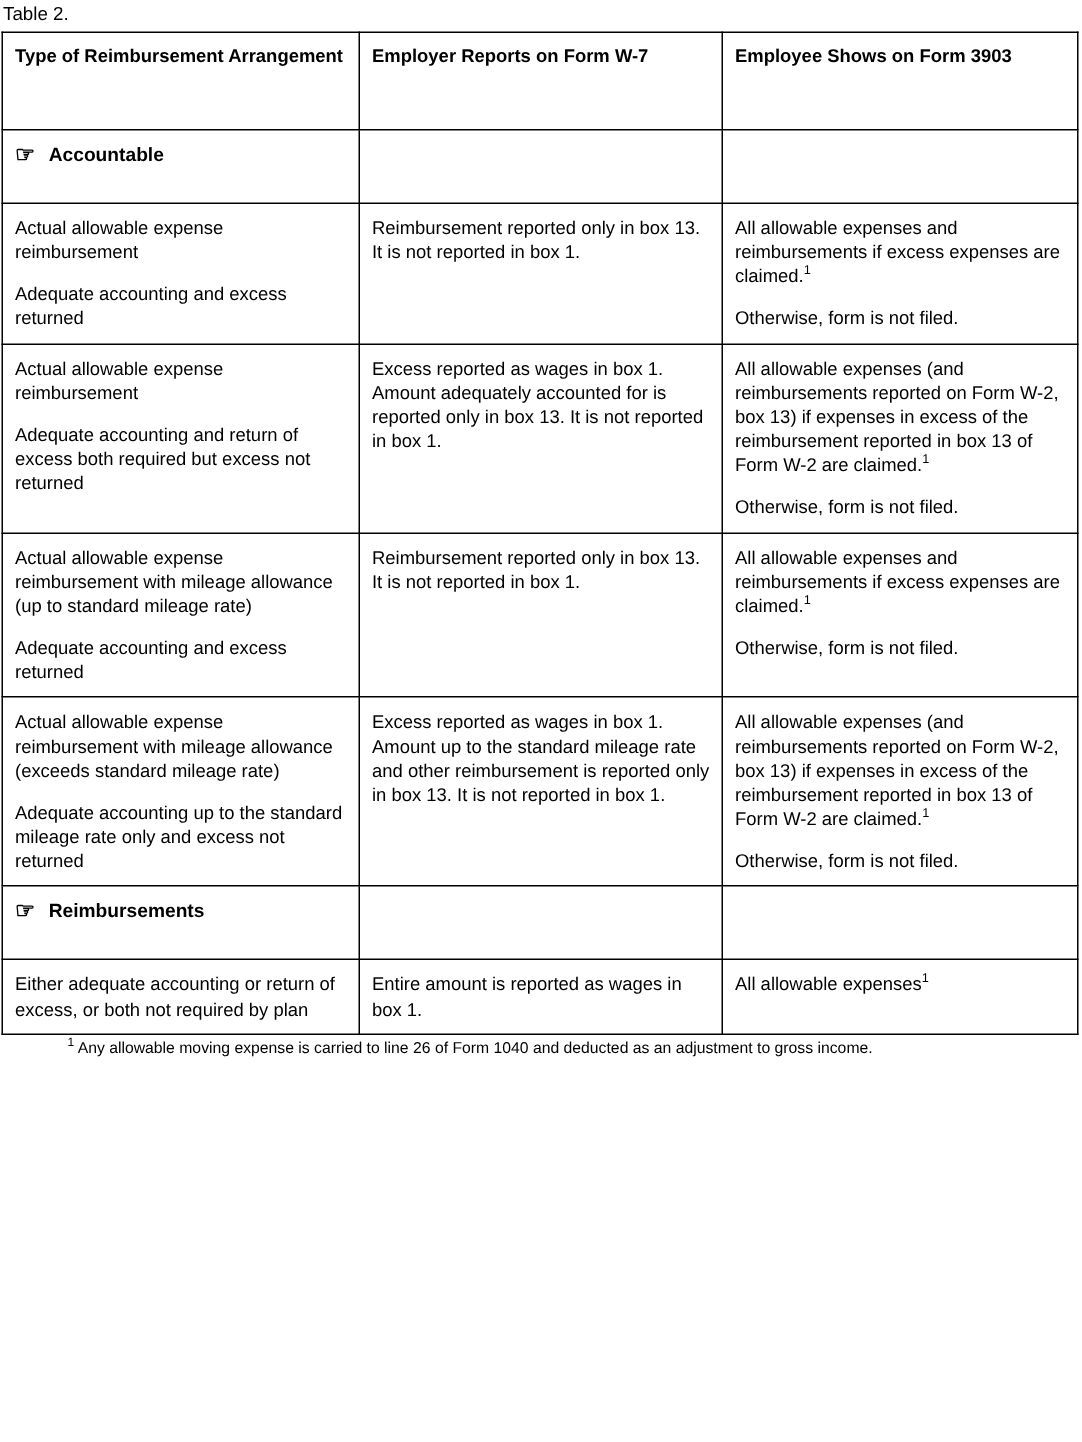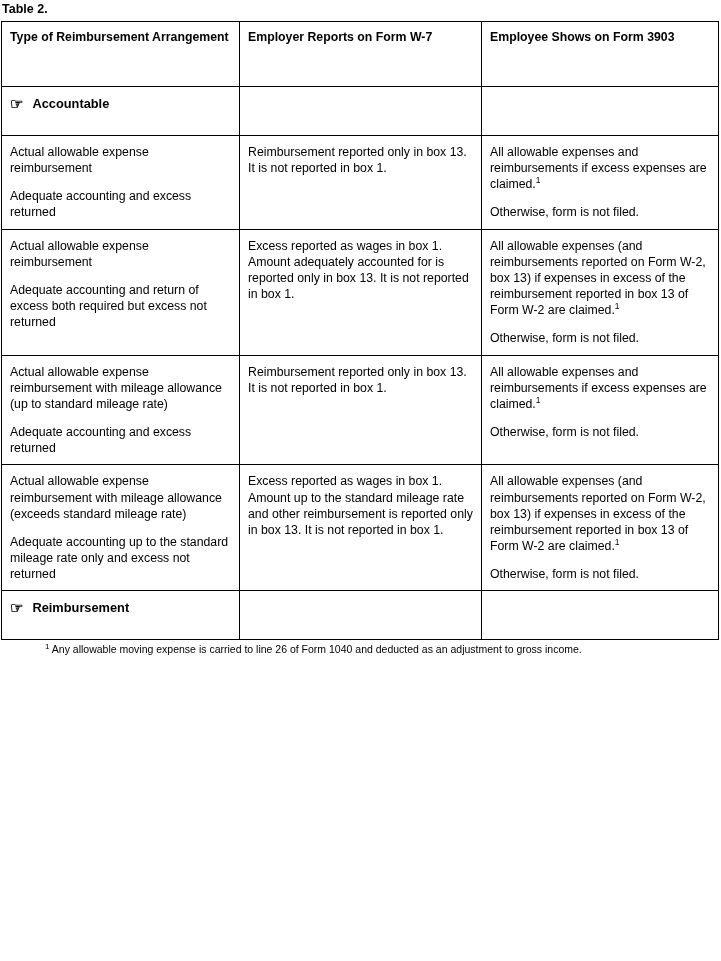--- a/index.html
+++ b/index.html
@@ -20,21 +20,21 @@
     position: relative;
     box-sizing: border-box;
   }
   .table-caption {
     display: flex;
     align-items: baseline;
     padding: 2px 0 5px 2px;
     font-size: 12.5px;
   }
   .caption-label {
-    font-weight: bold;
+    font-weight: normal;
     width: 72px;
     flex: none;
     font-size: 12.5px;
   }
   .caption-title {
     font-weight: bold;
     font-size: 13.5px;
     letter-spacing: 0.1px;
   }
   table.main {
@@ -181,26 +181,37 @@
           <p class="para">Excess reported as wages in box 1. Amount up to the standard mileage rate and other reimbursement is reported only in box 13. It is not reported in box 1.</p>
         </td>
         <td>
           <p class="para"><span>All allowable expenses (and reimbursements reported on Form W-2, box 13) if expenses in excess of the reimbursement reported in box 13 of Form W-2 are claimed.</span><sup>1</sup></p>
           <p class="para">Otherwise, form is not filed.</p>
         </td>
       </tr>
 
       <tr class="section-row">
         <td>
-          <span class="hand">☞</span><span class="sec-label">Reimbursement</span>
-        </td>
-        <td></td>
-        <td></td>
-      </tr>
-
+          <span class="hand">☞</span><span class="sec-label">Reimbursements</span>
+        </td>
+        <td></td>
+        <td></td>
+      </tr>
+
+      <tr>
+        <td>
+          <p class="para">Either adequate accounting or return of excess, or both not required by plan</p>
+        </td>
+        <td>
+          <p class="para">Entire amount is reported as wages in box 1.</p>
+        </td>
+        <td>
+          <p class="para"><span>All allowable expenses</span><sup>1</sup></p>
+        </td>
+      </tr>
 
 
     </tbody>
   </table>
 
   <div class="footnote">
     <sup>1</sup><span> Any allowable moving expense is carried to line 26 of Form 1040 and deducted as an adjustment to gross income.</span>
   </div>
 
 </div>

